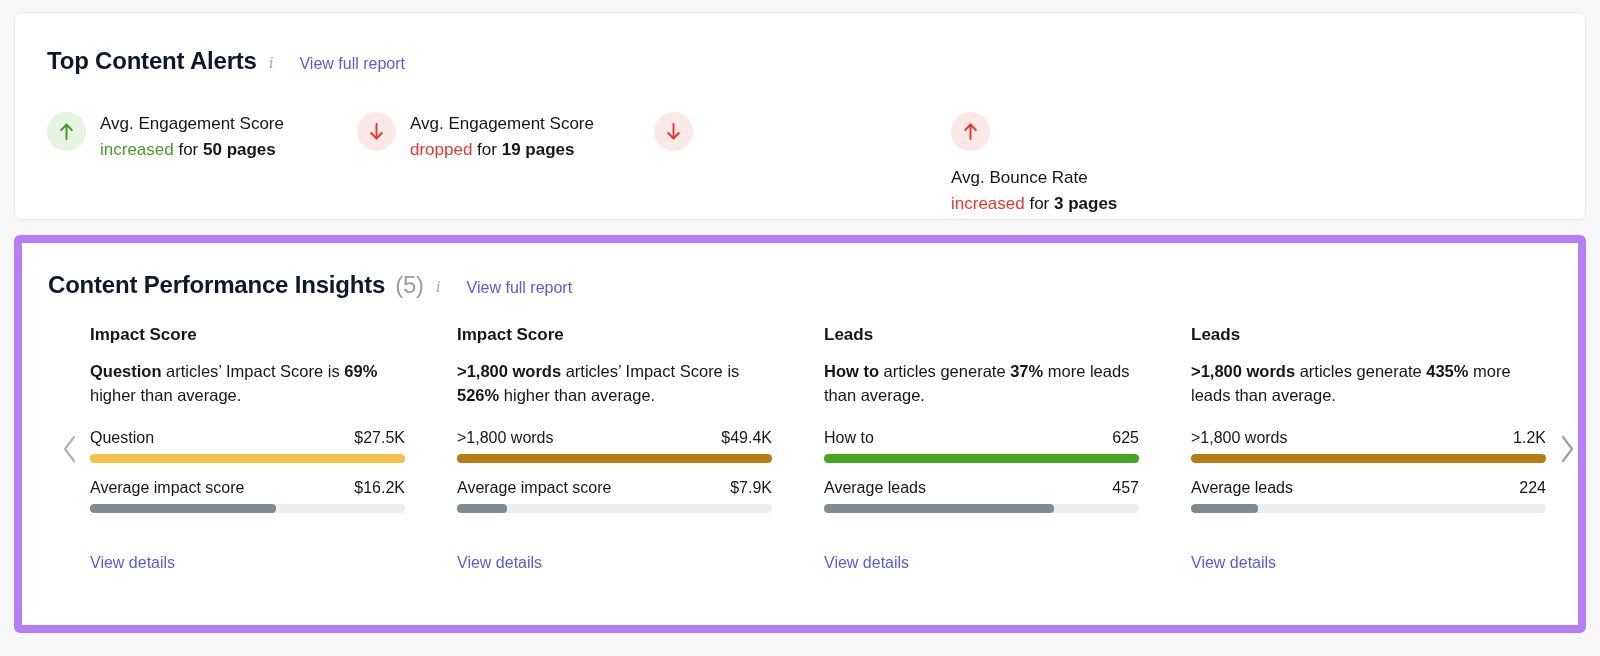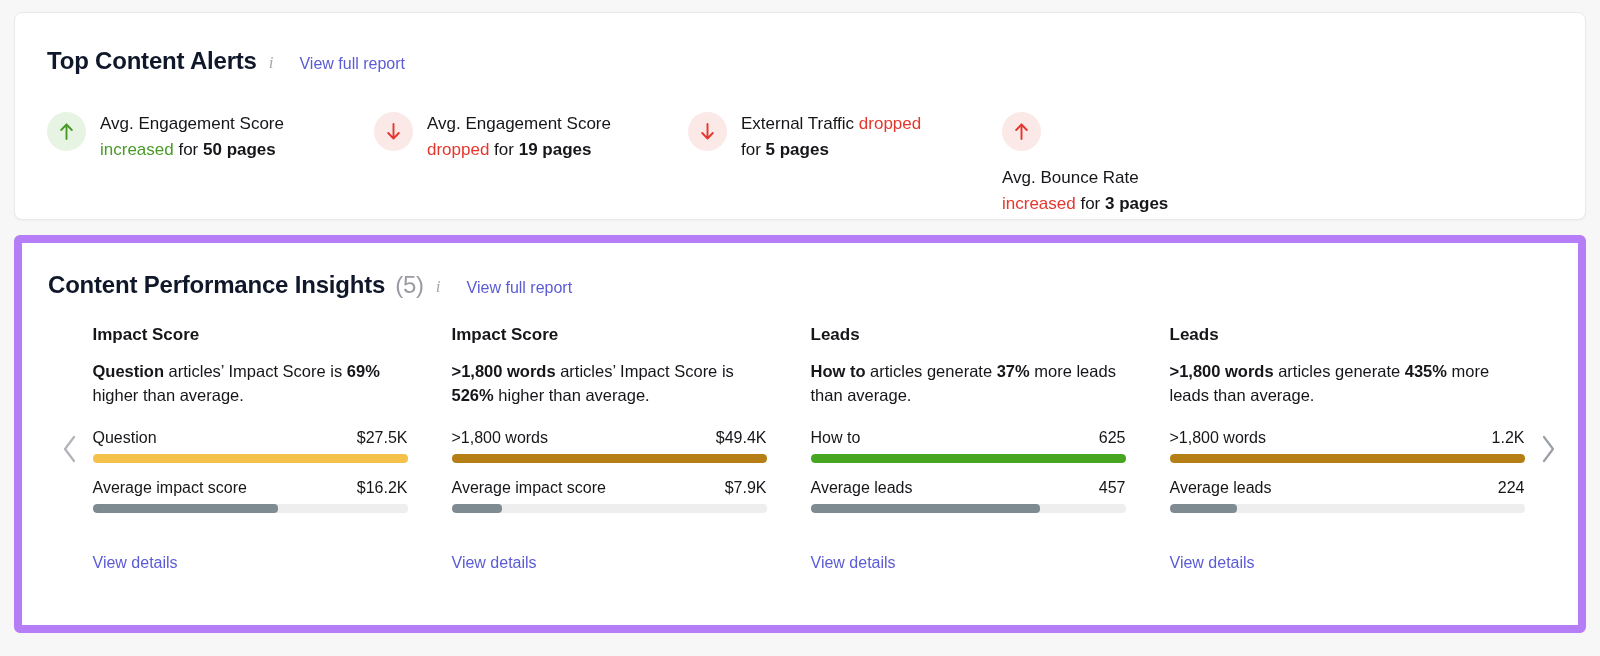--- a/index.html
+++ b/index.html
@@ -27,21 +27,21 @@
   }
   .count-badge { font-size: 24px; font-weight: 400; color: #9b9ba3; letter-spacing: -0.2px; }
   .info-icon {
     font-family: "Liberation Serif", serif; font-style: italic;
     font-size: 17px; color: #a7a7af; margin-left: 2px; position: relative; top: -1px;
   }
   .report-link {
     font-size: 16px; color: #5b5bd6; text-decoration: none; margin-left: 16px; cursor: pointer;
   }
 
-  .alerts-row { display: flex; margin-top: 36px; gap: 17px; }
+  .alerts-row { display: flex; margin-top: 36px; gap: 0; }
   .alert-item { display: flex; align-items: flex-start; gap: 14px; }
   .alert-item.w1 { width: 310px; }
   .alert-item.w2 { width: 297px; }
   .alert-item.w3 { width: 297px; }
   .alert-item.w4 { width: 297px; }
   .alert-item.w5 { width: 300px; flex-direction: column; }
 
   .alert-bubble {
     width: 39px; height: 39px; border-radius: 50%;
     flex: 0 0 39px;
@@ -73,21 +73,21 @@
 
   .carousel {
     display: flex; align-items: center; margin-top: 26px;
   }
   .chev {
     flex: 0 0 42px; display: flex; align-items: center; justify-content: center;
     height: 240px; cursor: pointer; user-select: none;
   }
   .chev svg { display: block; }
 
-  .cards { display: flex; flex: 1 1 auto; gap: 4px; justify-content: center; }
+  .cards { display: flex; flex: 1 1 auto; gap: 12px; }
   .icard { width: 355px; padding-right: 40px; }
   .icard:last-child { padding-right: 0; }
 
   .icard-kpi {
     font-size: 17px; font-weight: 700; color: #16161a; margin-bottom: 14px;
   }
   .icard-desc {
     font-size: 16.5px; line-height: 24px; color: #16161a; min-height: 48px;
   }
   .icard-desc b { font-weight: 700; }
@@ -148,25 +148,20 @@
         </span>
       </div>
 
 
       <div class="alert-item w4">
         <span class="alert-bubble down-bad">
           <svg class="arrow-svg" width="15" height="17" viewBox="0 0 15 17">
               <path d="M7.5 1 L7.5 15 M7.5 15.5 L2.2 10 M7.5 15.5 L12.8 10" stroke="#e5372e" stroke-width="1.9" fill="none" stroke-linecap="round" stroke-linejoin="round"></path>
             </svg>
         </span>
-        <span class="alert-text">
-          <span>External Traffic</span>
-          <span class="t-red">dropped</span><br>
-          <span>for </span><b>5 pages</b>
-        </span>
       </div>
 
       <div class="alert-item w5">
         <span class="alert-bubble up-bad">
           <svg class="arrow-svg" width="15" height="17" viewBox="0 0 15 17">
               <path d="M7.5 16 L7.5 2 M7.5 1.5 L2.2 7 M7.5 1.5 L12.8 7" stroke="#e5372e" stroke-width="1.9" fill="none" stroke-linecap="round" stroke-linejoin="round"></path>
             </svg>
         </span>
         <span class="alert-text">
           <span>Avg. Bounce Rate</span><br>

